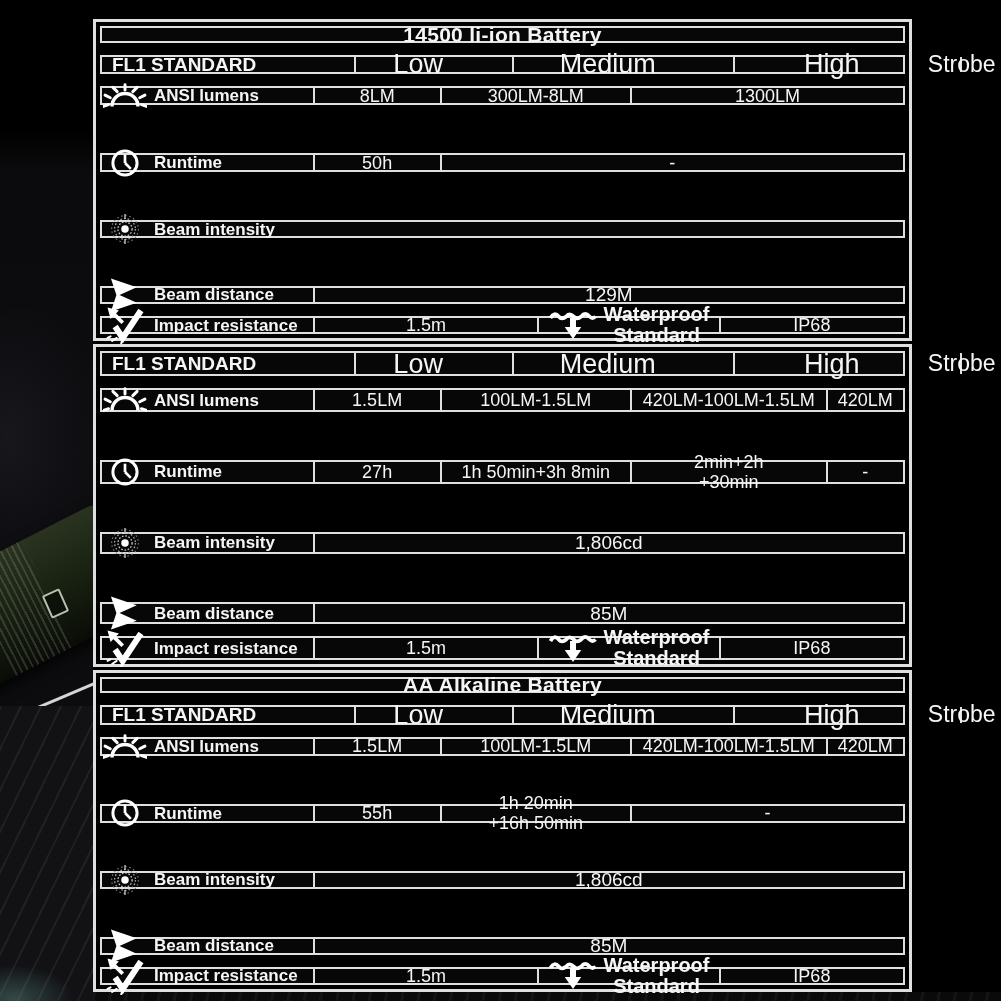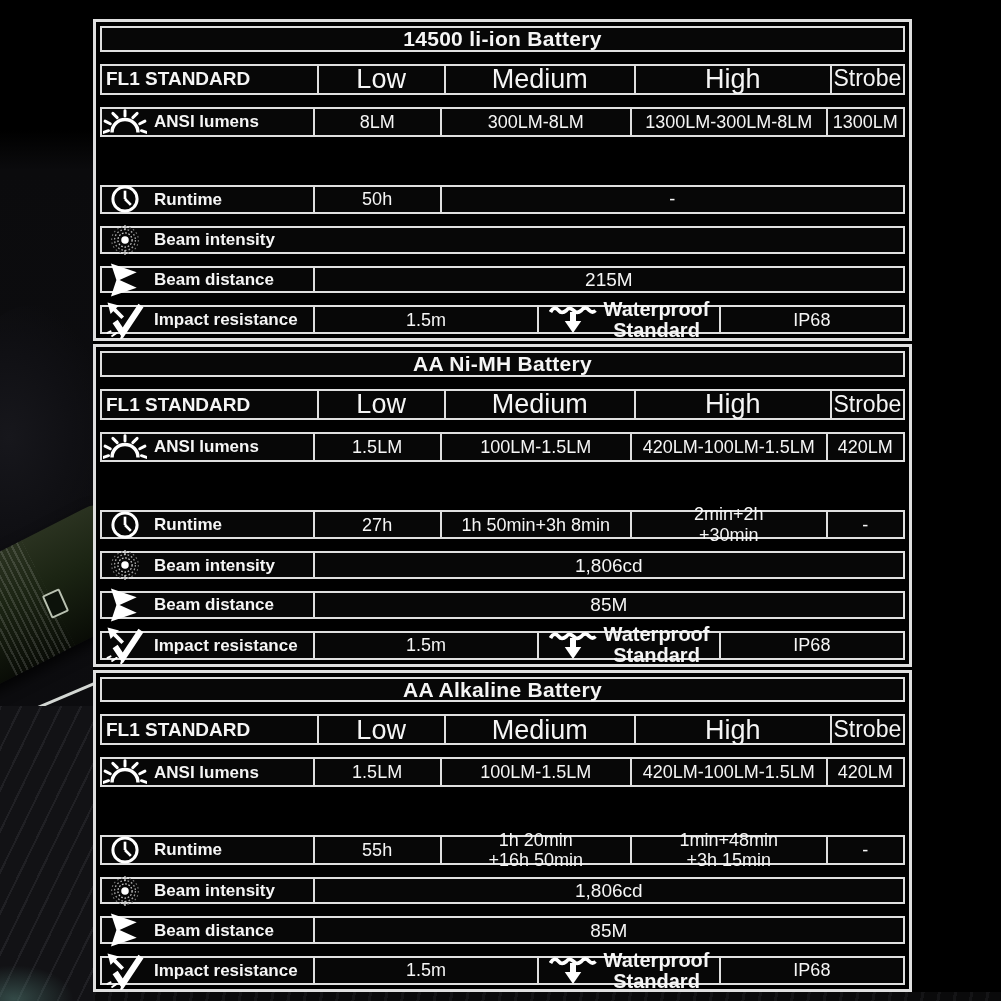--- a/index.html
+++ b/index.html
@@ -29,31 +29,31 @@
     background:radial-gradient(ellipse at 30% 85%,rgba(92,142,132,.45),rgba(0,0,0,0) 70%);}
   .bottom-strip{position:absolute;left:93px;right:0;top:992px;height:9px;
     background:repeating-linear-gradient(100deg,#141416 0 3px,#0a0a0b 3px 16px);}
   
   .content{position:absolute;left:93px;top:19px;width:819px;bottom:9px;
     display:flex;flex-direction:column;gap:3px;}
   .spec-table{flex:1 0 0;border:3px solid #dfdfdf;background:#000;padding:4px;
     display:flex;flex-direction:column;gap:12px;min-height:0;}
   .trow{border:2px solid #dfdfdf;background:#070707;display:flex;align-items:stretch;min-height:0;}
   .r-title{flex:40 0 0;} .r-header{flex:50 0 0;} .r-ansi{flex:48 0 0;}
-  .r-runtime{flex:47 0 0;margin-top:36px;} .r-beam{flex:44 0 0;} .r-impact{flex:46 0 0;}
+  .r-runtime{flex:47 0 0;margin-top:36px;} .r-beam{flex:44 0 0;margin-top:36px;} .r-impact{flex:46 0 0;}
   .cell{display:flex;align-items:center;justify-content:center;text-align:center;
     color:#f5f5f5;border-left:2px solid #dfdfdf;white-space:pre-line;line-height:1.12;min-width:0;}
   .cell:first-child{border-left:none;}
   .c-title{flex:1;font-size:21px;font-weight:700;letter-spacing:.3px;}
   .c-label{width:26.3%;flex:none;justify-content:flex-start;text-align:left;gap:6px;}
   .c-low{width:15.6%;flex:none;} .c-med{width:23.5%;flex:none;}
   .c-high{width:24.2%;flex:none;} .c-strobe{flex:1;}
   .c-span{flex:1;} .c-drop{width:27.8%;flex:none;} .c-wp{width:22.4%;flex:none;gap:7px;} .c-ip{flex:1;}
-  .h-std{font-size:19px;font-weight:700;padding-left:4px;}
-  .h-col{font-size:27px;font-weight:500;} .h-strobe{font-size:23px;}
+  .h-std{font-size:19px;font-weight:700;padding-left:10px;}
+  .h-col{font-size:27px;font-weight:500;margin-left:31px;} .h-strobe{font-size:23px;}
   .lab-text{font-size:17px;font-weight:600;}
   .val{font-size:18px;font-weight:500;} .big{font-size:19px;}
   .wp-text{font-size:20px;font-weight:600;line-height:1.05;text-align:center;}
   .ic{width:46px;min-width:46px;display:flex;align-items:center;justify-content:center;}
   .ic-wp{width:auto;min-width:0;}
   svg{display:block;}
 </style>
 </head>
 <body>
 
@@ -132,21 +132,20 @@
     </div>
     <div class="trow r-ansi">
       <div class="cell c-label">
         <span class="ic"><svg width="44" height="26">
               <use href="#i-sun"></use>
             </svg></span>
         <span class="lab-text">ANSI lumens</span>
       </div>
       <div class="cell c-low val">8LM</div>
       <div class="cell c-med val">300LM-8LM</div>
-      <div class="cell c-high val">1300LM-300LM-8LM</div>
       <div class="cell c-strobe val">1300LM</div>
     </div>
     <div class="trow r-runtime">
       <div class="cell c-label">
         <span class="ic"><svg width="30" height="30">
               <use href="#i-clock"></use>
             </svg></span>
         <span class="lab-text">Runtime</span>
       </div>
       <div class="cell c-low val">50h</div>
@@ -160,21 +159,21 @@
         <span class="lab-text">Beam intensity</span>
       </div>
     </div>
     <div class="trow r-beam">
       <div class="cell c-label">
         <span class="ic"><svg width="32" height="36">
               <use href="#i-beam"></use>
             </svg></span>
         <span class="lab-text">Beam distance</span>
       </div>
-      <div class="cell c-span val big">215M</div>
+      <div class="cell c-span val big">129M</div>
     </div>
     <div class="trow r-impact">
       <div class="cell c-label">
         <span class="ic"><svg width="38" height="38">
               <use href="#i-impact"></use>
             </svg></span>
         <span class="lab-text">Impact resistance</span>
       </div>
       <div class="cell c-drop val">1.5m</div>
       <div class="cell c-wp">
@@ -182,23 +181,20 @@
               <use href="#i-water"></use>
             </svg></span>
         <span class="wp-text">Waterproof
 Standard</span>
       </div>
       <div class="cell c-ip val">IP68</div>
     </div>
   </section>
 
   <section class="spec-table">
-    <div class="trow r-title">
-      <div class="cell c-title">AA Ni-MH Battery</div>
-    </div>
     <div class="trow r-header">
       <div class="cell c-label h-std">FL1 STANDARD</div>
       <div class="cell c-low h-col">Low</div>
       <div class="cell c-med h-col">Medium</div>
       <div class="cell c-high h-col">High</div>
       <div class="cell c-strobe h-col h-strobe">Strobe</div>
     </div>
     <div class="trow r-ansi">
       <div class="cell c-label">
         <span class="ic"><svg width="44" height="26">
@@ -287,22 +283,20 @@
     <div class="trow r-runtime">
       <div class="cell c-label">
         <span class="ic"><svg width="30" height="30">
               <use href="#i-clock"></use>
             </svg></span>
         <span class="lab-text">Runtime</span>
       </div>
       <div class="cell c-low val">55h</div>
       <div class="cell c-med val">1h 20min
 +16h 50min</div>
-      <div class="cell c-high val">1min+48min
-+3h 15min</div>
       <div class="cell c-strobe val">-</div>
     </div>
     <div class="trow r-beam">
       <div class="cell c-label">
         <span class="ic"><svg width="30" height="30">
               <use href="#i-target"></use>
             </svg></span>
         <span class="lab-text">Beam intensity</span>
       </div>
       <div class="cell c-span val big">1,806cd</div>

